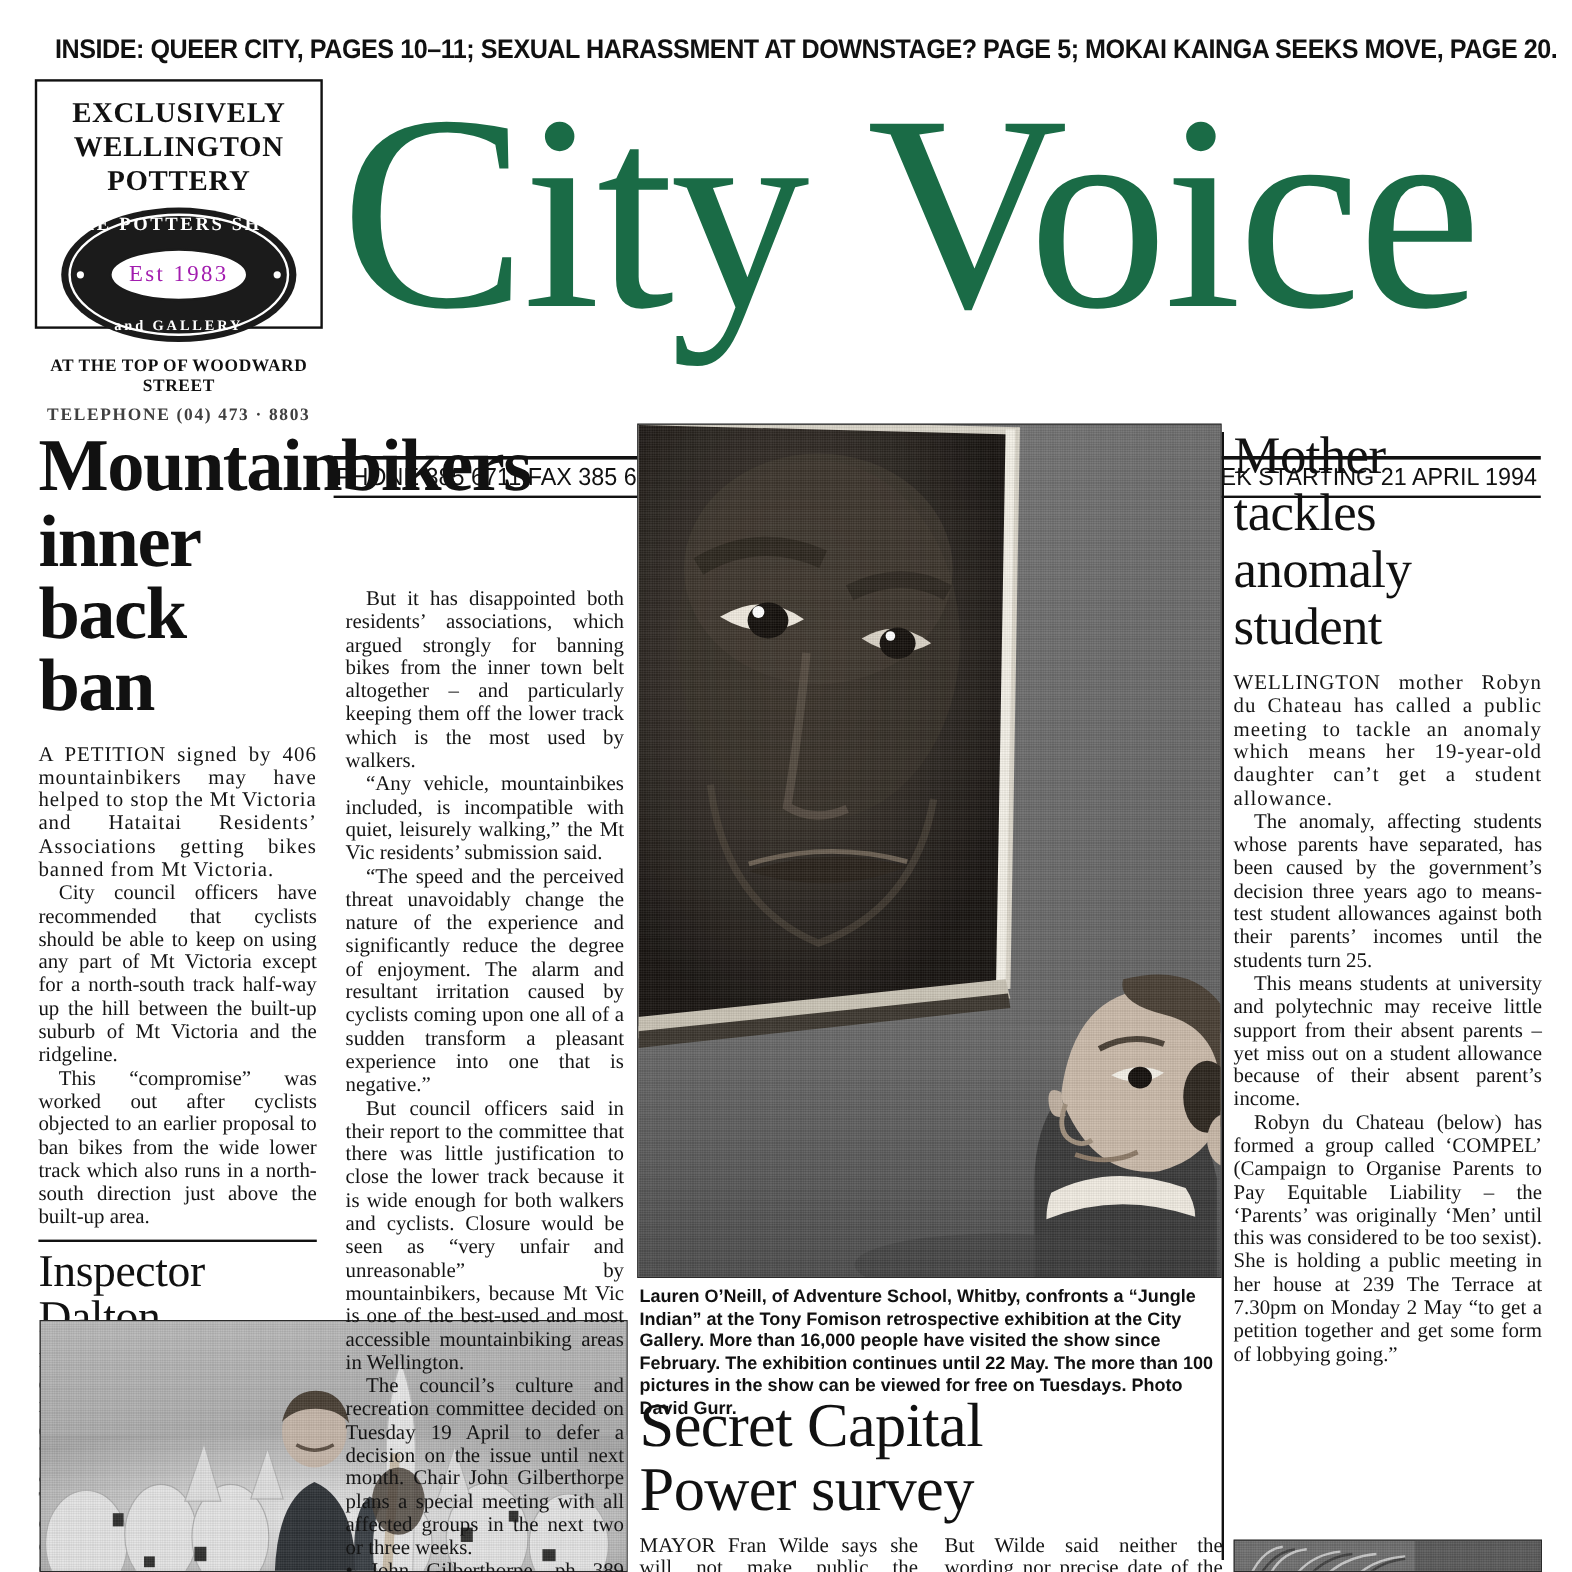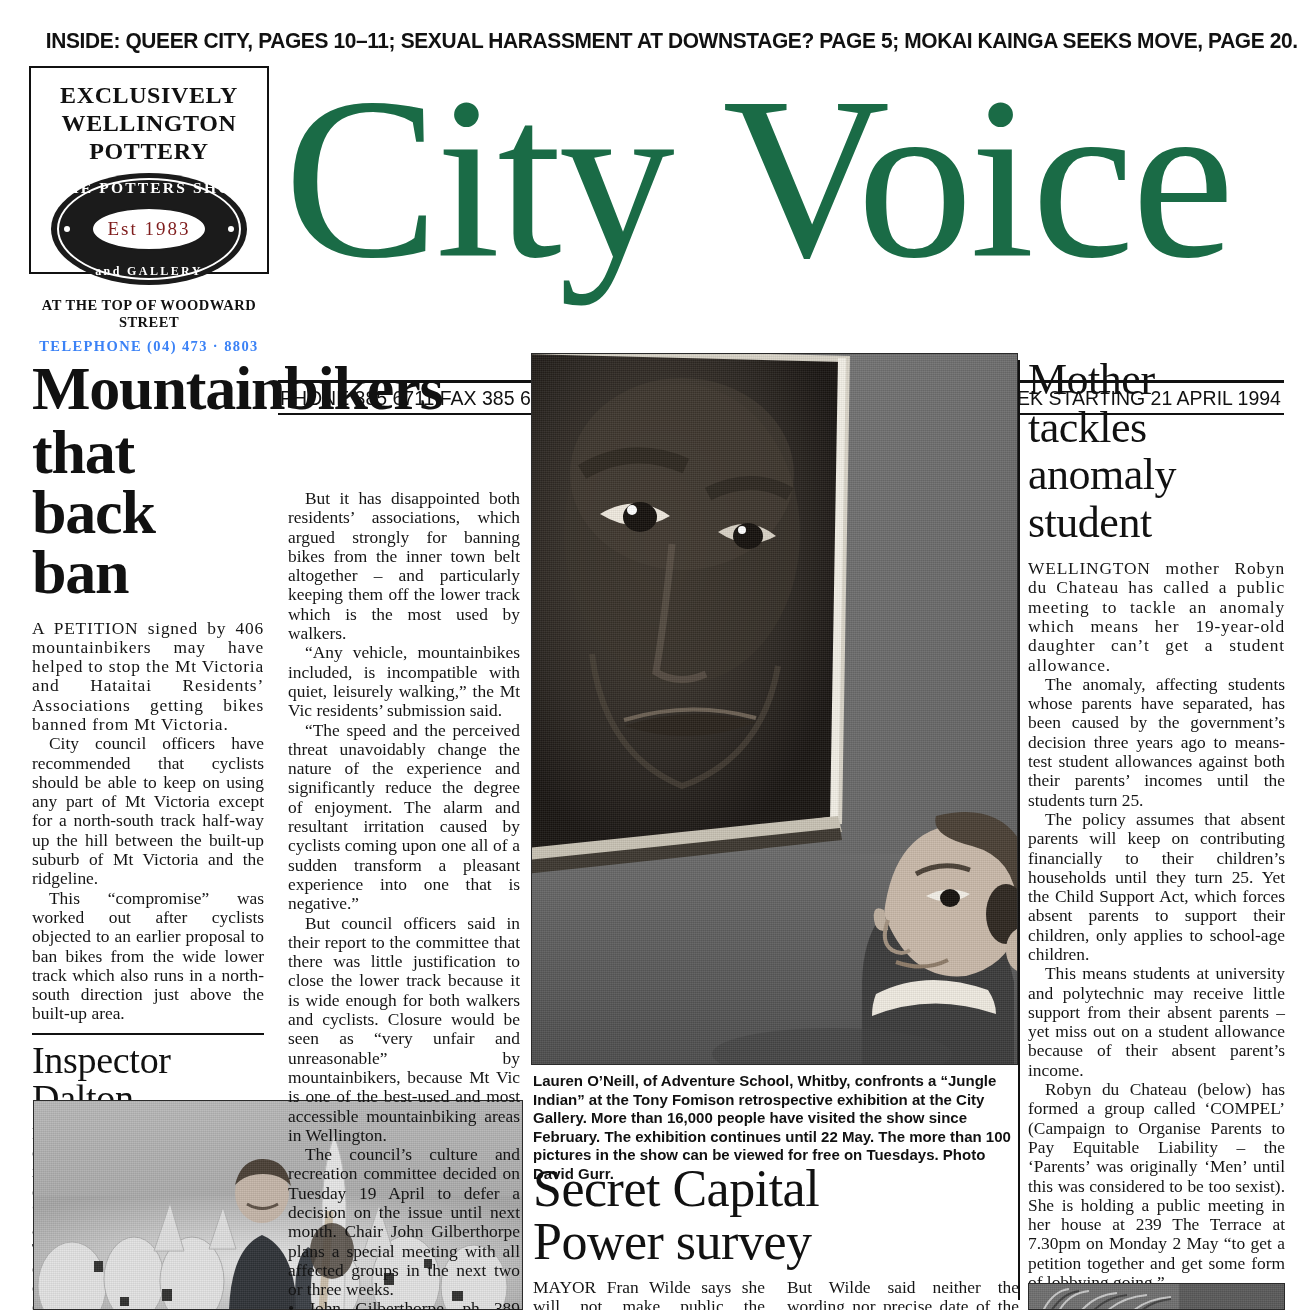--- a/index.html
+++ b/index.html
@@ -63,21 +63,21 @@
   }
   .ad-logo .oval-in{
     position:absolute;left:40px;top:34px;right:40px;bottom:34px;
     border-radius:50%;
     background:#fff;
     border:2px solid #1b1b1b;
     display:flex;align-items:center;justify-content:center;
   }
   .ad-logo .est{
     font-family:"Liberation Serif", serif;
-    font-size:19px;letter-spacing:2px;color:#7f1d1d;white-space:nowrap;
+    font-size:19px;letter-spacing:2px;color:#a21caf;white-space:nowrap;
   }
   .arc{
     position:absolute;left:0;right:0;
     color:#fff;
     font-family:"Liberation Serif", serif;
     font-weight:bold;
     text-align:center;
     white-space:nowrap;
   }
   .arc-top{top:6px;font-size:15.5px;letter-spacing:2.2px;}
@@ -86,21 +86,21 @@
   .dotL{left:13px;} .dotR{right:13px;}
 
   .ad-foot1{
     margin-top:12px;
     font-family:"Liberation Serif", serif;
     font-weight:bold;font-size:14.5px;letter-spacing:0.5px;color:#111;
   }
   .ad-foot2{
     margin-top:7px;
     font-family:"Liberation Serif", serif;
-    font-weight:bold;font-size:14.5px;letter-spacing:1.4px;color:#3b82f6;
+    font-weight:bold;font-size:14.5px;letter-spacing:1.4px;color:#404040;
   }
 
   .nameplate{
     position:absolute;left:284px;top:0px;width:1000px;height:252px;
     color:#1a6b46;
     font-family:"Liberation Serif", serif;
     font-size:232px;
     line-height:232px;
     letter-spacing:-3px;
     white-space:nowrap;
@@ -235,21 +235,21 @@
         <span class="info-week">WEEK STARTING  21 APRIL 1994</span>
       </div>
       <div class="rule-thin"></div>
     </div>
   </div>
 
   <div class="colrule" style="left:1018px;top:360px;height:940px;"></div>
 
   <div class="col" style="left:32px;top:358px;width:232px;">
     <div class="hl-serif head-main">Mountainbikers</div>
-    <div class="hl-serif head-main" style="margin-top:4px;">that back ban</div>
+    <div class="hl-serif head-main" style="margin-top:4px;">inner back ban</div>
 
     <div class="body-txt" style="margin-top:16px;">
       <p class="first lead-caps">A PETITION signed by 406 mountainbikers may have helped to stop the Mt Victoria and Hataitai Residents’ Associations getting bikes banned from Mt Victoria.</p>
       <p>City council officers have recommended that cyclists should be able to keep on using any part of Mt Victoria except for a north-south track half-way up the hill between the built-up suburb of Mt Victoria and the ridgeline.</p>
       <p>This “compromise” was worked out after cyclists objected to an earlier proposal to ban bikes from the wide lower track which also runs in a north-south direction just above the built-up area.</p>
     </div>
 
     <div style="height:2px;background:#111;margin-top:9px;"></div>
 
     <div class="hl-serif head-sub" style="margin-top:6px;">Inspector Dalton</div>
@@ -411,21 +411,20 @@
 
   <div class="col" style="left:1028px;top:356px;width:257px;">
     <div class="hl-serif head-right">Mother</div>
     <div class="hl-serif head-right">tackles</div>
     <div class="hl-serif head-right">anomaly</div>
     <div class="hl-serif head-right">student</div>
 
     <div class="body-txt" style="margin-top:13px;">
       <p class="first lead-caps">WELLINGTON mother Robyn du Chateau has called a public meeting to tackle an anomaly which means her 19-year-old daughter can’t get a student allowance.</p>
       <p>The anomaly, affecting students whose parents have separated, has been caused by the government’s decision three years ago to means-test student allowances against both their parents’ incomes until the students turn 25.</p>
-      <p>The policy assumes that absent parents will keep on contributing financially to their children’s households until they turn 25. Yet the Child Support Act, which forces absent parents to support their children, only applies to school-age children.</p>
       <p>This means students at university and polytechnic may receive little support from their absent parents – yet miss out on a student allowance because of their absent parent’s income.</p>
       <p>Robyn du Chateau (below) has formed a group called ‘COMPEL’ (Campaign to Organise Parents to Pay Equitable Liability – the ‘Parents’ was originally ‘Men’ until this was considered to be too sexist). She is holding a public meeting in her house at 239 The Terrace at 7.30pm on Monday 2 May “to get a petition together and get some form of lobbying going.”</p>
 
     </div>
   </div>
 
   <div class="photo" style="left:1028px;top:1283px;width:257px;height:27px;background:#8a8a8a;">
     <div class="grain"></div>
     <svg width="257" height="27" viewBox="0 0 257 27" preserveAspectRatio="none">
       <rect width="257" height="27" fill="#6f6f6f"></rect>

